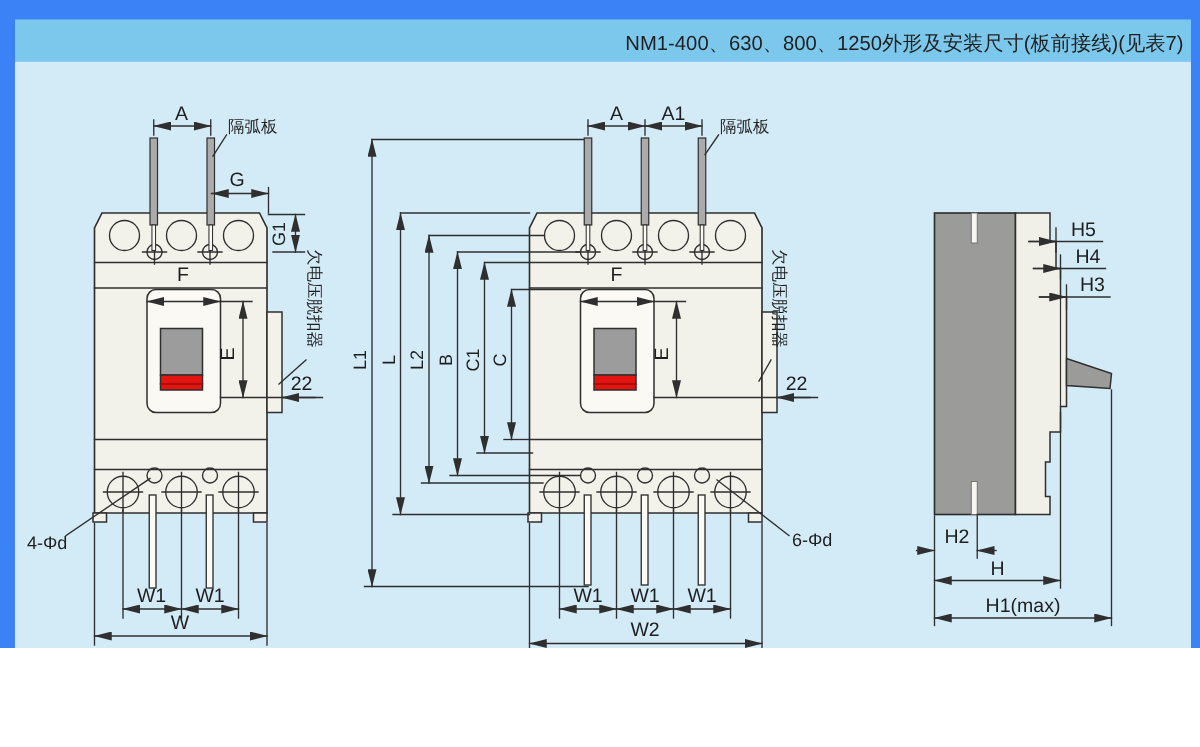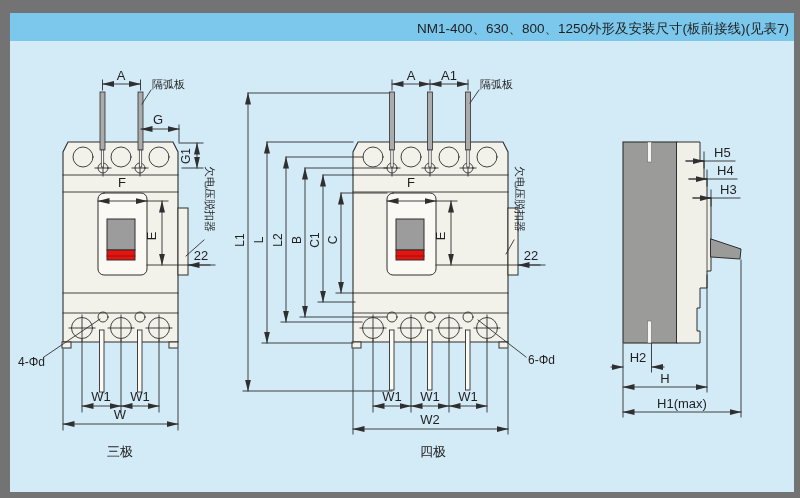--- a/index.html
+++ b/index.html
@@ -1,16 +1,16 @@
 <!DOCTYPE html>
 <html><head>
 <meta charset="utf-8">
 <style>
   html,body{margin:0;padding:0;background:#ffffff;}
-  .page{position:relative;width:800px;height:498px;background:#737373;overflow:hidden;
+  .page{position:relative;width:800px;height:432px;background:#3b82f6;overflow:hidden;
         font-family:"Liberation Sans", sans-serif;}
   svg text{fill:#1f1f1f;}
   .dim{font:13px "Liberation Sans", sans-serif;}
   .dimsm{font:12px "Liberation Sans", sans-serif;}
   .cjk{font:11px "Liberation Sans", sans-serif;}
   .cap{font:13px "Liberation Sans", sans-serif;}
   .ttl{font:13.5px "Liberation Sans", sans-serif;}
 </style>
 </head>
 <body>

